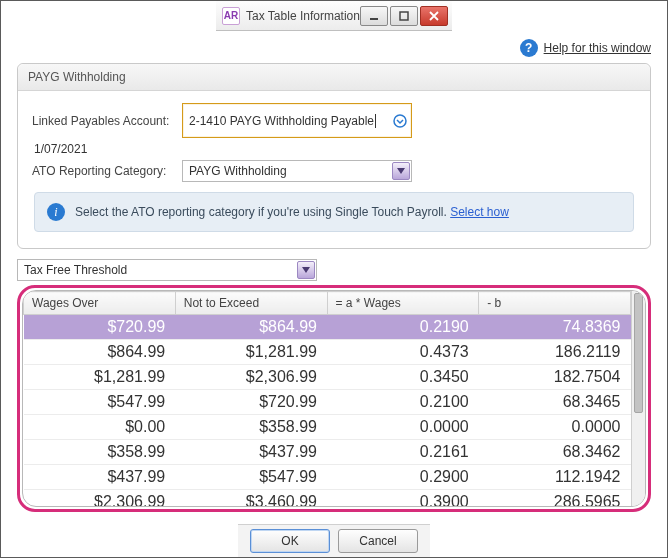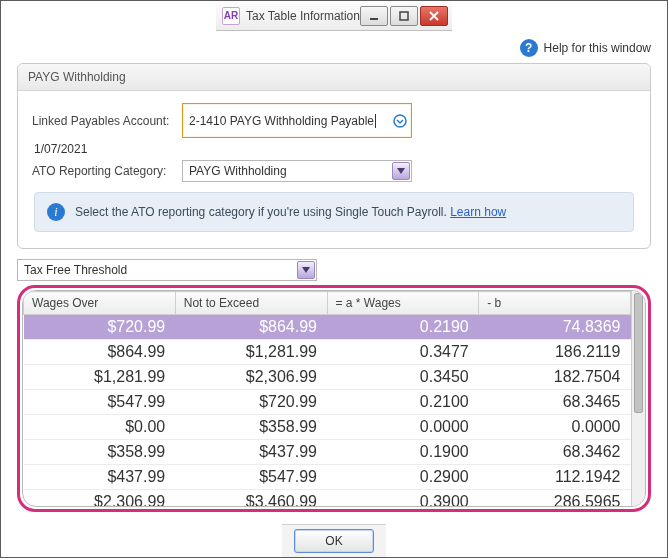--- a/index.html
+++ b/index.html
@@ -61,21 +61,21 @@
     display: flex; justify-content: flex-end; align-items: center;
     margin-bottom: 6px;
     gap: 6px;
   }
   .help-icon {
     width: 18px; height: 18px; border-radius: 50%;
     background: #2a7ad1; color: #fff;
     display: flex; align-items: center; justify-content: center;
     font-size: 12px; font-weight: bold;
   }
-  .help-text { color: #333; cursor: pointer; }
+  .help-text { color: #333; cursor: pointer; text-decoration: underline; }
 
   .group {
     border: 1px solid #c9c9c9;
     border-radius: 6px;
     margin-bottom: 10px;
     background: #fff;
   }
   .group-header {
     background: linear-gradient(#f7f7f7, #e9e9e9);
     padding: 6px 10px;
@@ -296,21 +296,21 @@
                   <path d="M0 0 L8 0 L4 6 Z" fill="#4a3a72"></path>
                 </svg>
             </span>
           </div>
         </div>
 
         <div class="info-banner">
           <div class="info-icon">i</div>
           <div>
             <span>Select the ATO reporting category if you're using Single Touch Payroll.</span>
-            <span class="learn-link">Learn how</span>
+            <span class="learn-link">Select how</span>
           </div>
         </div>
 
       </div>
     </div>
 
     <div class="select wide" style="margin-bottom:0;">
       <span>Tax Free Threshold</span>
       <span class="dd-btn">
         <svg width="8" height="6">
@@ -340,21 +340,21 @@
             <tbody id="tax-rows">
                 <tr class="sel">
                   <td>$720.99</td>
                   <td>$864.99</td>
                   <td>0.2190</td>
                   <td>74.8369</td>
                 </tr>
                 <tr>
                   <td>$864.99</td>
                   <td>$1,281.99</td>
-                  <td>0.3477</td>
+                  <td>0.4373</td>
                   <td>186.2119</td>
                 </tr>
                 <tr>
                   <td>$1,281.99</td>
                   <td>$2,306.99</td>
                   <td>0.3450</td>
                   <td>182.7504</td>
                 </tr>
                 <tr>
                   <td>$547.99</td>
@@ -364,21 +364,21 @@
                 </tr>
                 <tr>
                   <td>$0.00</td>
                   <td>$358.99</td>
                   <td>0.0000</td>
                   <td>0.0000</td>
                 </tr>
                 <tr>
                   <td>$358.99</td>
                   <td>$437.99</td>
-                  <td>0.1900</td>
+                  <td>0.2161</td>
                   <td>68.3462</td>
                 </tr>
                 <tr>
                   <td>$437.99</td>
                   <td>$547.99</td>
                   <td>0.2900</td>
                   <td>112.1942</td>
                 </tr>
                 <tr>
                   <td>$2,306.99</td>
@@ -392,15 +392,16 @@
         <div class="scrollbar">
           <div class="thumb"></div>
         </div>
       </div>
     </div>
 
   </div>
 
   <div class="footer">
     <div class="btn primary">OK</div>
+    <div class="btn">Cancel</div>
   </div>
 
 </div>
 
 </body></html>

